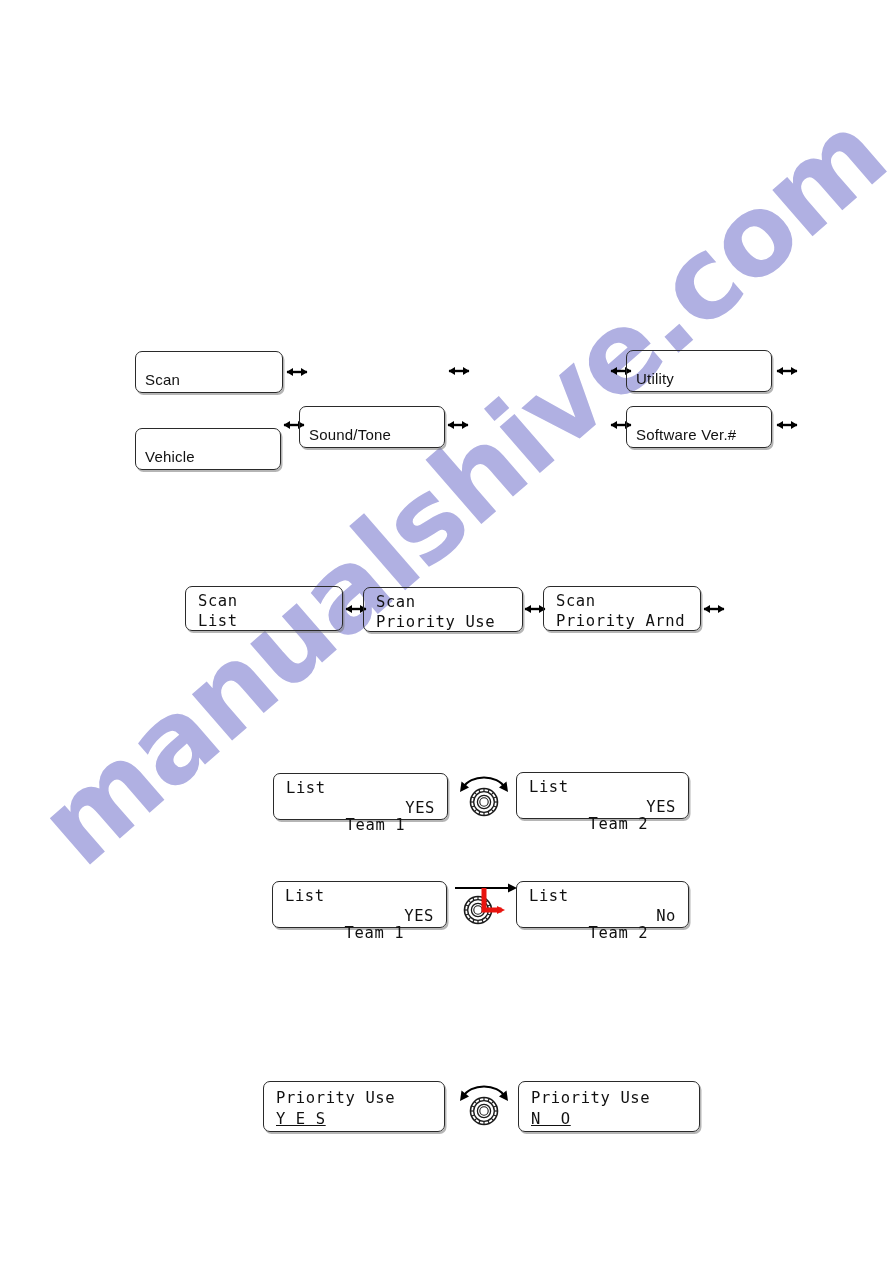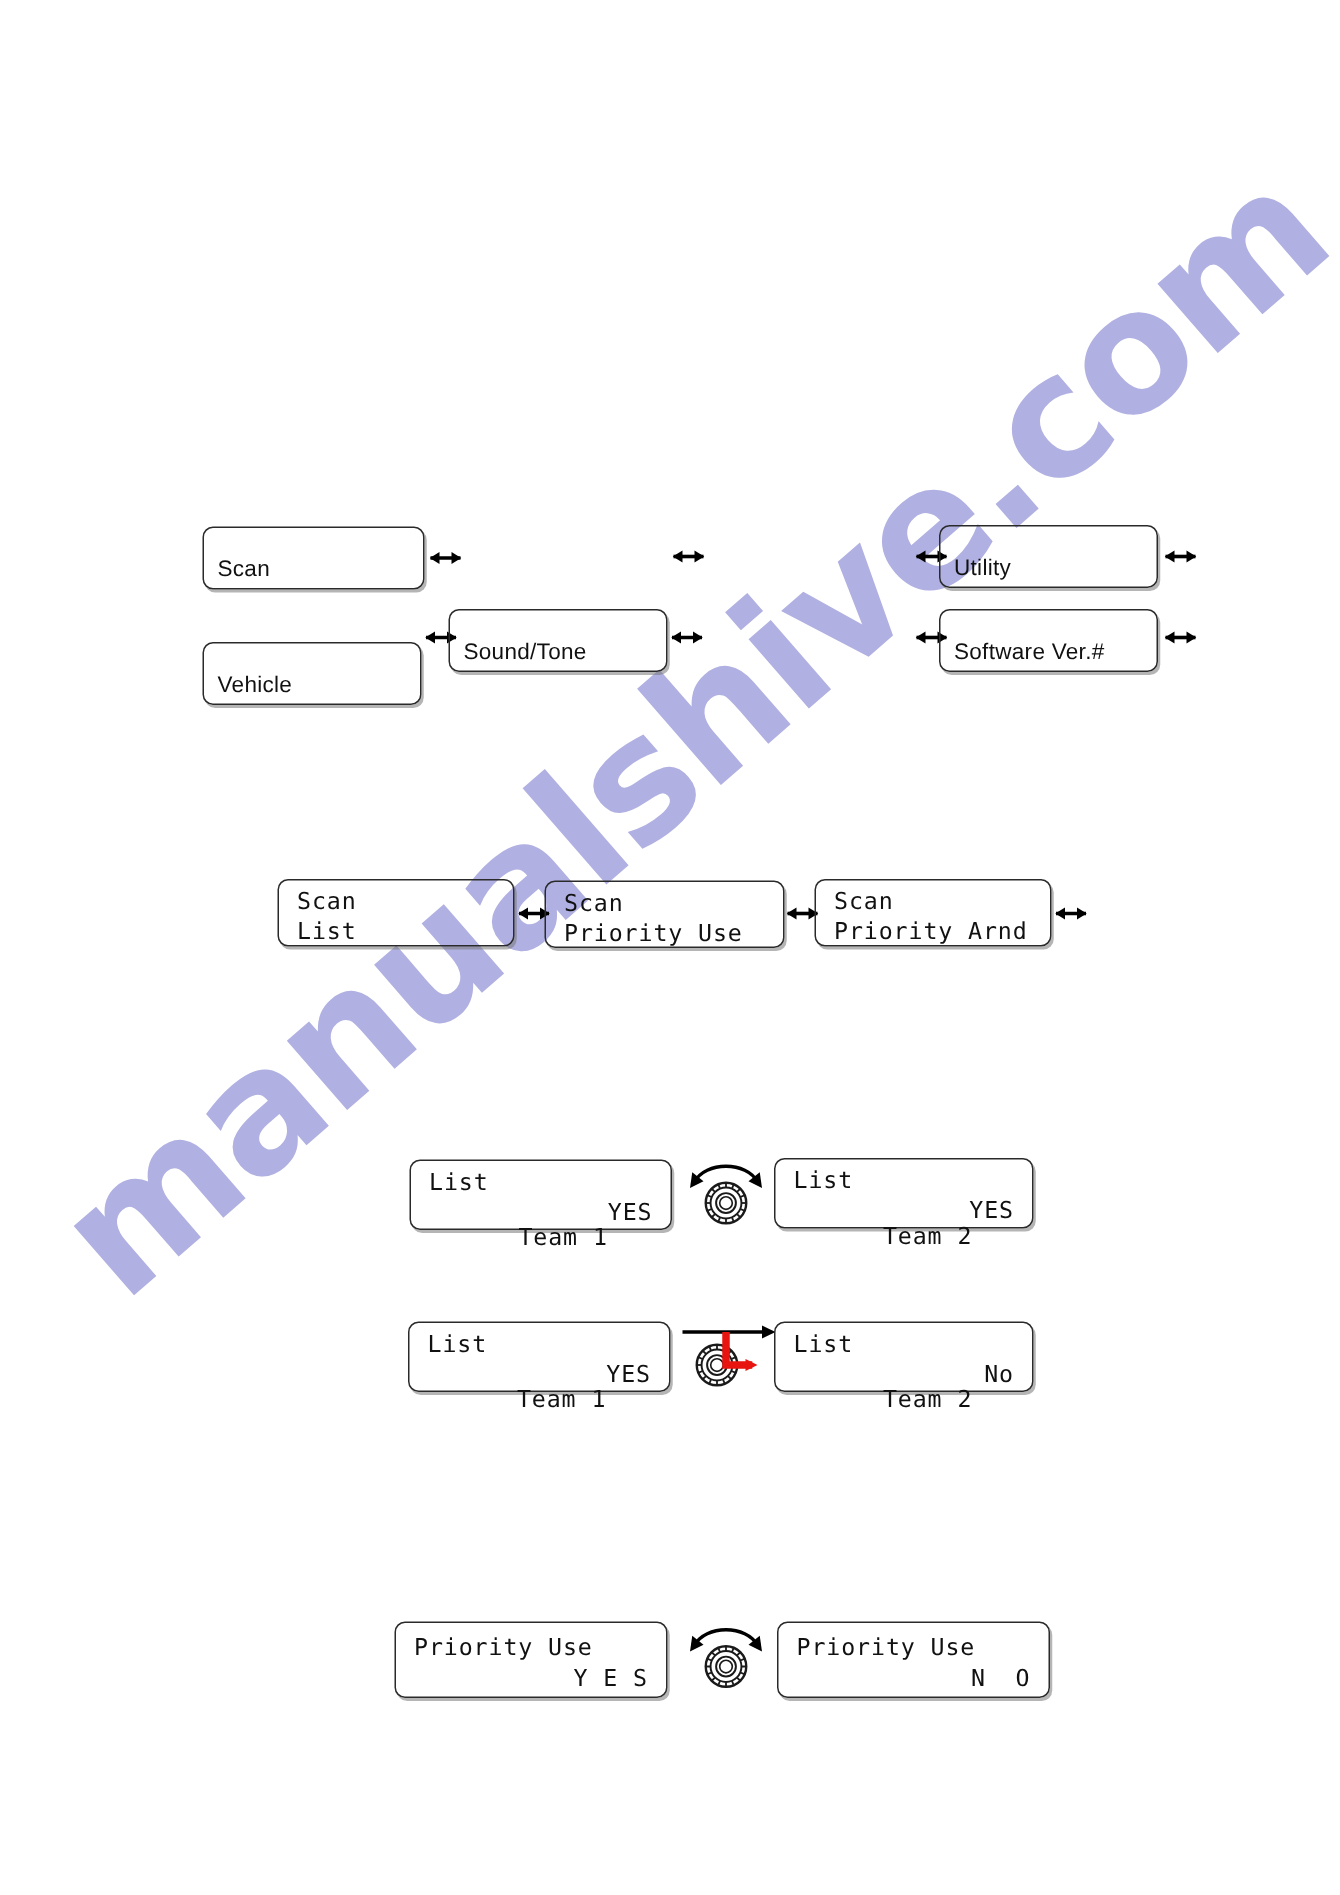--- a/index.html
+++ b/index.html
@@ -84,21 +84,21 @@
     color: #111;
     white-space: pre;
   }
   .lcd-node .lcd-line.l1 { top: 6px; }
   .lcd-node .lcd-line.l2 { top: 26px; }
   .lcd-node .lcd-line .right {
     position: absolute;
     right: 0;
     top: 0;
   }
-  .lcd-node .lcd-line.center { text-align: right; }
+  .lcd-node .lcd-line.center { text-align: left; text-decoration: underline; }
 
   
   .dbl-arrow {
     position: absolute;
     width: 22px;
     height: 14px;
   }
   .straight-arrow {
     position: absolute;
     width: 64px;

